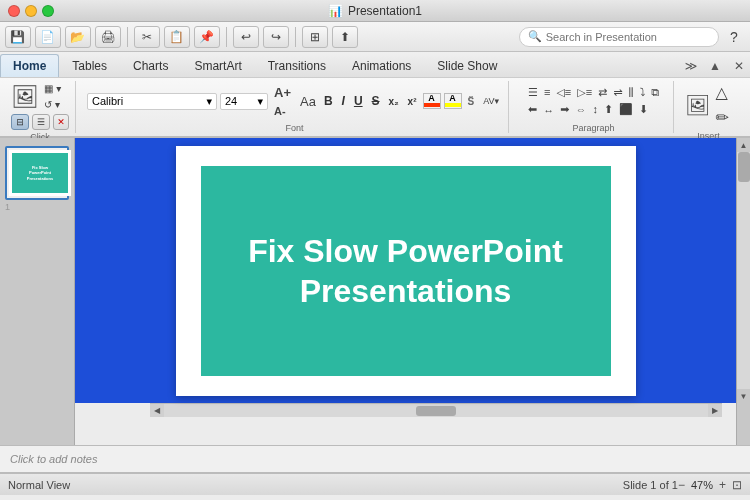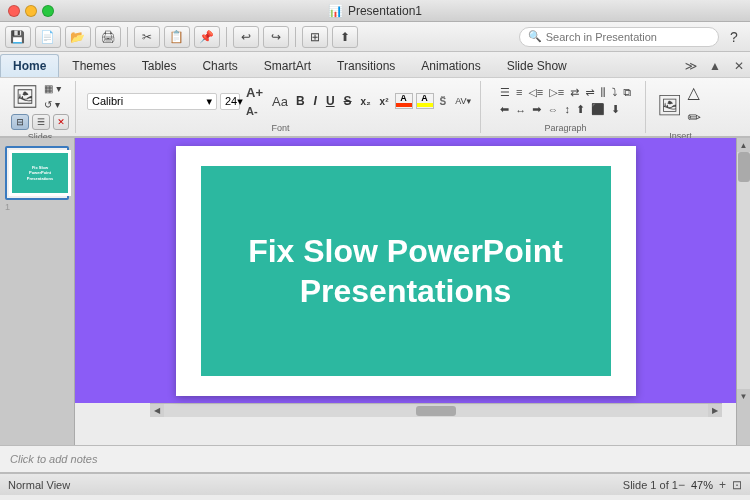--- a/index.html
+++ b/index.html
@@ -92,21 +92,21 @@
     .ribbon-group-label { font-size: 9px; color: #666; margin-top: auto; padding-top: 2px; }
     .ribbon-group-content { display: flex; align-items: center; gap: 3px; flex: 1; }
     .rib-btn { font-size: 18px; color: #444; cursor: pointer; display: flex; align-items: center; justify-content: center; }
     .font-selector {
       background: white; border: 1px solid #ccc; border-radius: 2px;
       padding: 1px 4px; font-size: 11px; width: 130px; cursor: pointer;
       display: flex; align-items: center; justify-content: space-between;
     }
     .font-size-selector {
       background: white; border: 1px solid #ccc; border-radius: 2px;
-      padding: 1px 4px; font-size: 11px; width: 20px; cursor: pointer;
+      padding: 1px 4px; font-size: 11px; width: 48px; cursor: pointer;
       display: flex; align-items: center; justify-content: space-between;
     }
     .font-row { display: flex; gap: 3px; align-items: center; }
     .format-btn { font-size: 12px; font-weight: bold; color: #333; cursor: pointer; padding: 1px 3px; }
     .format-btn-b { font-weight: 900; }
     .format-btn-i { font-style: italic; }
     .format-btn-u { text-decoration: underline; }
     .view-btn { width: 22px; height: 20px; border: 1px solid #aaa; background: linear-gradient(to bottom, #f0f0f0, #ddd); border-radius: 3px; display: flex; align-items: center; justify-content: center; font-size: 10px; cursor: pointer; color: #333; }
     .view-btn.active { background: linear-gradient(to bottom, #c8d8e8, #a8c0d8); border-color: #7090b0; }
 
@@ -138,21 +138,21 @@
     .slide-thumb-inner {
       width: 56px; height: 40px;
       background: #2cb8a0;
       display: flex; align-items: center; justify-content: center;
     }
     .slide-thumb-text { font-size: 4px; color: white; font-weight: bold; text-align: center; line-height: 1.3; }
 
     
     .canvas-area {
       flex: 1;
-      background: #8b5cf6;
+      background: #1d4ed8;
       display: flex; align-items: center; justify-content: center;
       position: relative;
     }
     .slide-canvas {
       width: 460px; height: 250px;
       background: white;
       box-shadow: 0 2px 8px rgba(0,0,0,0.3);
       display: flex; align-items: center; justify-content: center;
       position: relative;
     }
@@ -266,21 +266,20 @@
   <div class="toolbar-btn">⬆</div>
   <div class="search-box">
     <span class="search-icon">🔍</span>
     <input type="text" placeholder="Search in Presentation" style="">
   </div>
   <div class="toolbar-end-btn">?</div>
 </div>
 
 <div class="ribbon-tabs">
   <div class="ribbon-tab active">Home</div>
-  <div class="ribbon-tab">Themes</div>
   <div class="ribbon-tab">Tables</div>
   <div class="ribbon-tab">Charts</div>
   <div class="ribbon-tab">SmartArt</div>
   <div class="ribbon-tab">Transitions</div>
   <div class="ribbon-tab">Animations</div>
   <div class="ribbon-tab">Slide Show</div>
   <div class="ribbon-tab-extras">
     <div class="ribbon-extra-btn">≫</div>
     <div class="ribbon-extra-btn">▲</div>
     <div class="ribbon-extra-btn">✕</div>
@@ -299,21 +298,21 @@
             <div class="rib-small-btn">↺ ▾</div>
           </div>
         </div>
         <div style="display:flex; gap:3px;">
           <div class="view-btn active" style="width:18px; height:16px; font-size:9px;">⊟</div>
           <div class="view-btn" style="width:18px; height:16px; font-size:9px;">☰</div>
           <div class="view-btn" style="width:16px; height:16px; font-size:9px; color:#c00;">✕</div>
         </div>
       </div>
     </div>
-    <div class="ribbon-group-label">Slides</div>
+    <div class="ribbon-group-label">Click</div>
   </div>
 
   <div class="ribbon-group" style="min-width:180px;">
     <div class="ribbon-group-content">
       <div class="font-group-inner">
         <div class="font-row">
           <div class="font-selector">
             <span>Calibri</span>
             <span>▾</span>
           </div>

